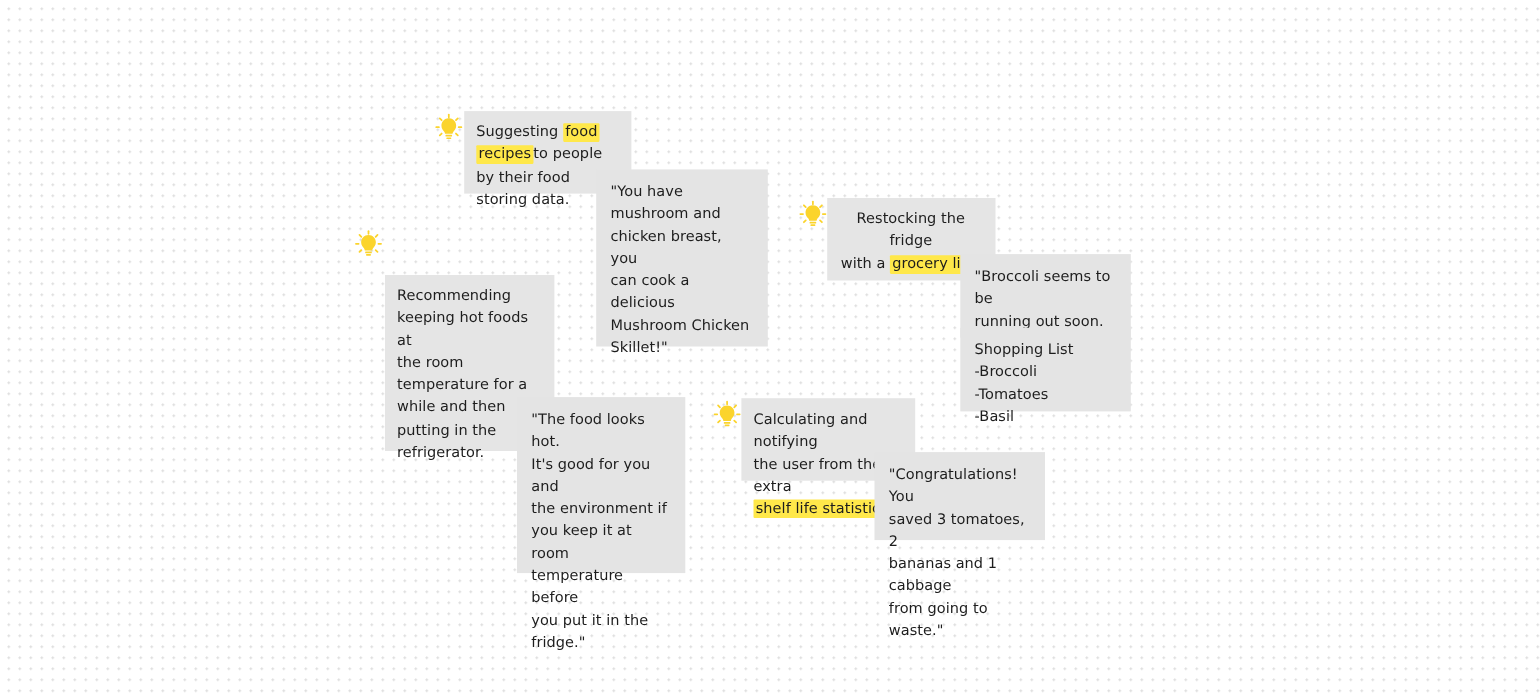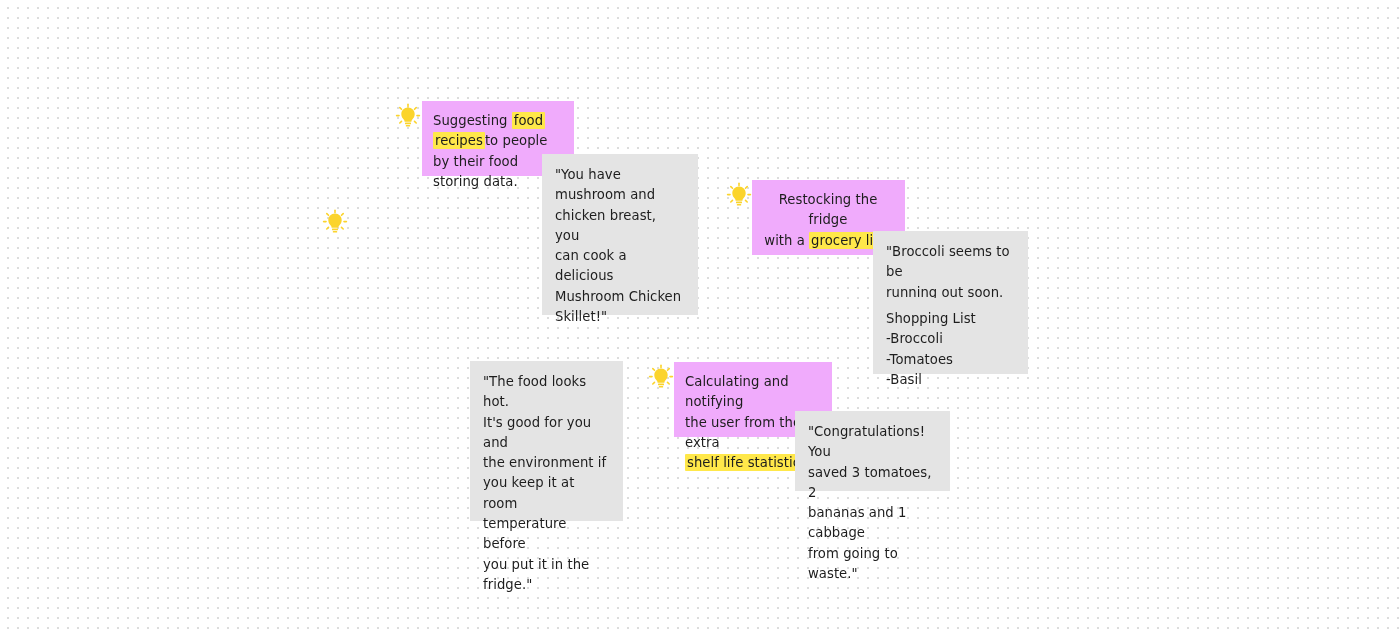--- a/index.html
+++ b/index.html
@@ -27,21 +27,21 @@
   .card {
     position: absolute;
     box-sizing: border-box;
     font-size: 13.2px;
     line-height: 20.3px;
     color: #1d1d1d;
     letter-spacing: 0.05px;
     white-space: pre-line;
   }
   .card.dark {
-    background: #f0abfc;
+    background: #e5e5e5;
     padding: 10px 12px 10px 11px;
   }
   .card.light {
     background: #e4e4e4;
     padding: 11px 14px 12px 13px;
   }
 
   
   .hl {
     background: #ffe84a;
@@ -151,20 +151,27 @@
   <div class="card dark" id="card-suggest"><span>Suggesting </span><span class="hl">food recipes</span><span>to people by their food
 storing data.</span></div>
 
   <div class="card light" id="card-mushroom">"You have
 mushroom and
 chicken breast, you
 can cook a delicious
 Mushroom Chicken
 Skillet!"</div>
 
+  <div class="card dark" id="card-recommend">Recommending
+keeping hot foods at
+the room
+temperature for a
+while and then
+putting in the
+refrigerator.</div>
 
   <div class="card light" id="card-foodhot">"The food looks hot.
 It's good for you and
 the environment if
 you keep it at room
 temperature before
 you put it in the
 fridge."</div>
 
   <div class="card dark" id="card-restock"><span>Restocking the fridge

